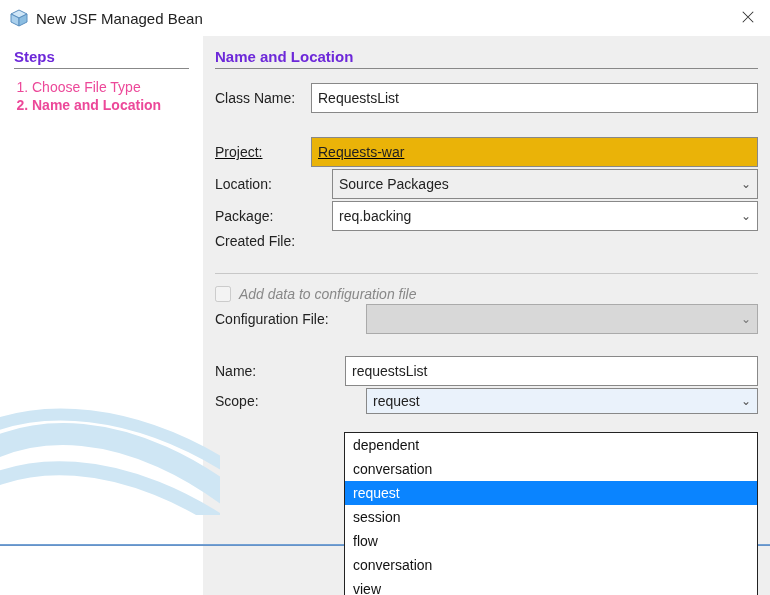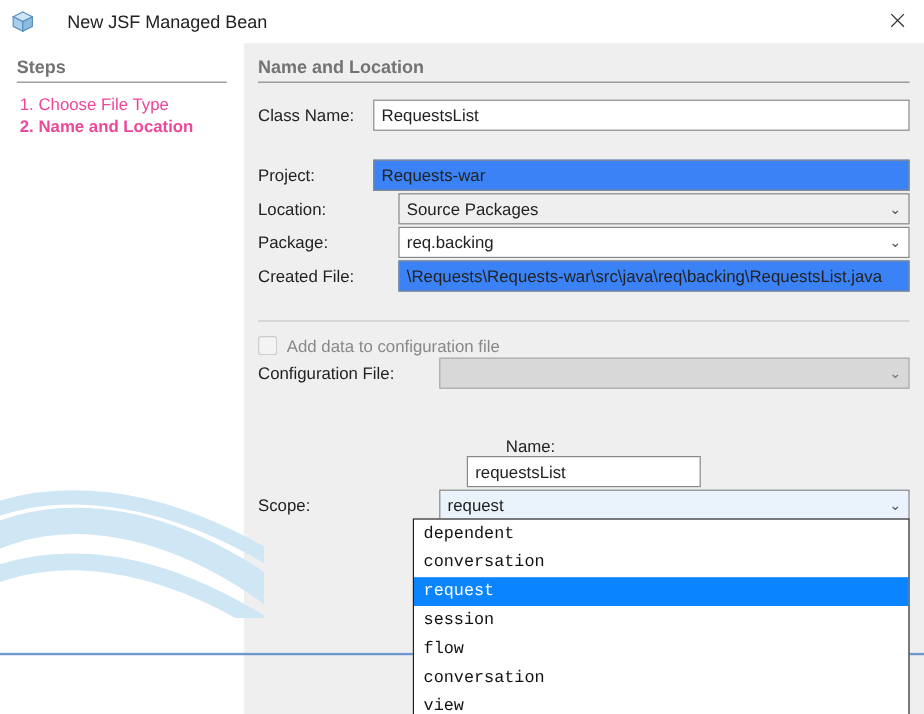--- a/index.html
+++ b/index.html
@@ -1,34 +1,34 @@
 <!DOCTYPE html>
 <html><head>
 <meta charset="utf-8">
 <style>
   * { box-sizing: border-box; font-family: "Segoe UI", Tahoma, sans-serif; }
   html, body { margin: 0; padding: 0; }
   body { width: 770px; height: 595px; background: #fff; overflow: hidden; position: relative; }
 
   .titlebar {
     height: 36px; display: flex; align-items: center; padding: 0 10px;
-    background: #fff; font-size: 15px; color: #222; gap: 20px;
+    background: #fff; font-size: 15px; color: #222;
   }
   .titlebar .icon { width: 18px; height: 18px; margin-right: 8px; }
   .titlebar .spacer { flex: 1; }
   .titlebar .close { width: 24px; height: 24px; text-align: center; line-height: 24px; font-size: 18px; color: #333; cursor: pointer; }
 
   .content { display: flex; height: calc(100% - 36px); position: relative; }
 
   .left {
     width: 203px; padding: 12px 14px 0 14px; background: #fff; position: relative;
   }
   .left h3, .right h3 {
     margin: 0 0 2px 0; font-size: 15px; border-bottom: 1px solid #888;
-    padding-bottom: 3px; color: #737373;
+    padding-bottom: 3px; color: #6d28d9;
   }
   .steps { margin: 10px 0 0 0; padding: 0 0 0 18px; font-size: 14px; color: #ec4899; }
   .steps li { margin-bottom: 2px; }
   .steps li.active { font-weight: 700; }
 
   .swoosh {
     position: absolute; left: -40px; bottom: 80px; width: 260px; height: 130px;
     pointer-events: none; z-index: 1;
   }
   .swoosh svg path { stroke: #cfe6f4; fill: none; }
@@ -36,52 +36,51 @@
   .right {
     flex: 1; padding: 12px 12px 0 12px; background: #efefef;
   }
   .form-row { display: flex; align-items: center; margin-top: 14px; }
   .form-row.tight { margin-top: 2px; gap: 21px; }
   .form-row .lbl { width: 96px; font-size: 14px; color: #222; }
   .form-row .ctrl { flex: 1; }
 
   input[type="text"], .combo, .readonly, .select-disabled {
     width: 100%; height: 26px; border: 1px solid #888; background: #fff;
-    padding: 0 6px; font-size: 14px; color: #222;
-  }
-  .readonly { background: #3b82f6; }
+    padding: 14px 6px; font-size: 14px; color: #222;
+  }
+  .readonly { background: #eab308; }
   .combo { display: flex; align-items: center; justify-content: space-between; background: #efefef; cursor: pointer; }
   .combo.white { background: #fff; }
   .combo .chev { font-size: 12px; color: #555; }
   .select-disabled { background: #d8d8d8; border: 1px solid #aaa; display: flex; align-items: center; justify-content: flex-end; color: #777; }
   .select-disabled .chev { font-size: 12px; }
 
   .separator { height: 1px; background: #c7c7c7; margin: 24px 0 12px 0; }
 
   .checkbox-row { display: flex; align-items: center; margin-top: 4px; }
   .checkbox-row input { width: 16px; height: 16px; margin: 0 8px 0 0; }
-  .checkbox-row label { font-size: 14px; color: #888; }
+  .checkbox-row label { font-size: 14px; color: #888; font-style: italic; }
 
   .form-row.cfg .lbl { width: 130px; }
 
   .scope-combo {
     flex: 1; height: 26px; border: 1px solid #888; background: #eaf2fb;
     display: flex; align-items: center; justify-content: space-between;
     padding: 0 6px; font-size: 14px; color: #222; cursor: pointer;
   }
   .scope-combo .chev { font-size: 12px; color: #555; }
   
   .dropdown2 {
     position: absolute; left: 344px; top: 432px; width: 414px;
     border: 1px solid #222; background: #fff; z-index: 5;
   }
   .dropdown2 .opt {
     height: 24px; line-height: 24px; padding: 0 8px; font-size: 14px; color: #111;
     cursor: pointer;
-    font-family: Liberation Mono, monospace;
   }
   .dropdown2 .opt.selected { background: #0a84ff; color: #fff; }
 
   .bottom-line {
     position: absolute; left: 0; right: 0; top: 544px; height: 2px;
     background: linear-gradient(#7aa7d8, #5e8cc4);
   }
 </style>
 </head>
 <body>
@@ -121,21 +120,21 @@
   </div>
 
   <div class="right">
     <h3>Name and Location</h3>
 
     <div class="form-row">
       <div class="lbl">Class Name:</div>
       <div class="ctrl"><input type="text" value="RequestsList" style=""></div>
     </div>
 
-    <div class="form-row" style="margin-top:24px;">
+    <div class="form-row" style="margin-top:24px;text-decoration:underline;">
       <div class="lbl">Project:</div>
       <div class="ctrl">
           <div class="readonly" style="display:flex;align-items:center;">Requests-war</div>
         </div>
     </div>
 
     <div class="form-row tight">
       <div class="lbl">Location:</div>
       <div class="ctrl">
         <div class="combo">
@@ -150,42 +149,39 @@
       <div class="ctrl">
         <div class="combo white">
           <span>req.backing</span>
           <span class="chev">⌄</span>
         </div>
       </div>
     </div>
 
     <div class="form-row tight">
       <div class="lbl">Created File:</div>
-      <div class="ctrl">
-          <div class="readonly" style="display:flex;align-items:center;">\Requests\Requests-war\src\java\req\backing\RequestsList.java</div>
-        </div>
     </div>
 
     <div class="separator"></div>
 
     <div class="checkbox-row">
       <input type="checkbox" disabled="" style="">
       <label>Add data to configuration file</label>
     </div>
 
     <div class="form-row cfg tight">
       <div class="lbl">Configuration File:</div>
       <div class="ctrl">
         <div class="select-disabled">
           <span class="chev">⌄</span>
         </div>
       </div>
     </div>
 
-    <div class="form-row" style="margin-top:40px;flex-direction:column;">
+    <div class="form-row" style="margin-top:22px;">
       <div class="lbl" style="width:130px;">Name:</div>
       <div class="ctrl"><input type="text" value="requestsList" style=""></div>
     </div>
 
     <div class="form-row tight">
       <div class="lbl" style="width:130px;">Scope:</div>
       <div class="scope-combo">
         <span>request</span>
         <span class="chev">⌄</span>
       </div>

